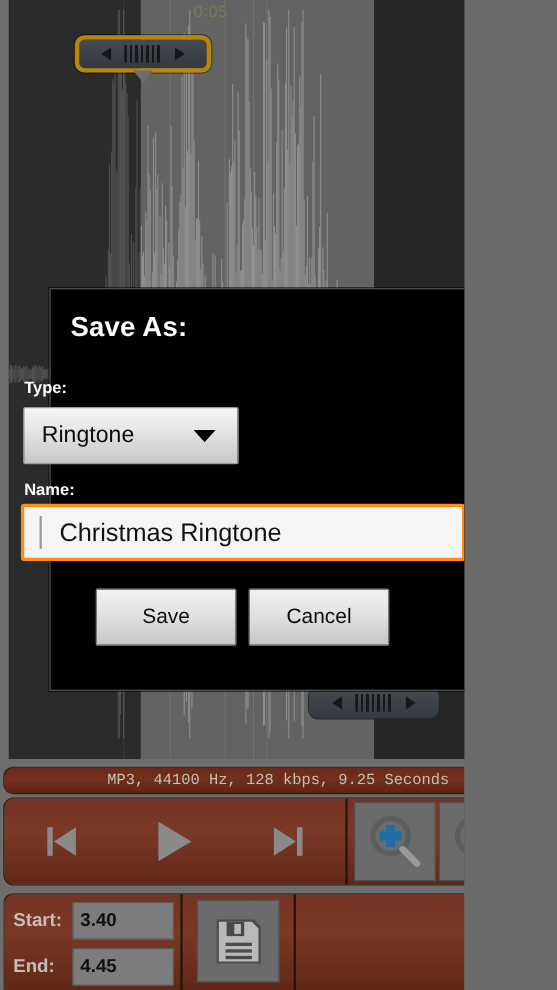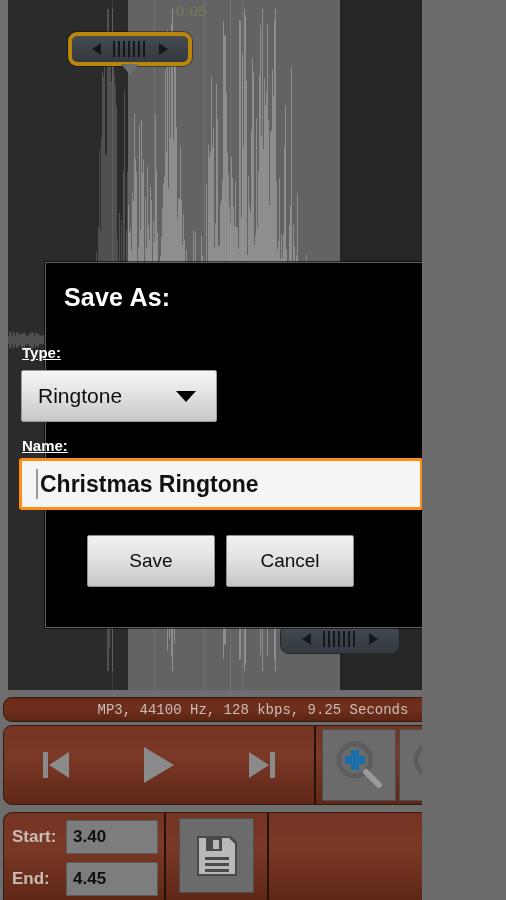--- a/index.html
+++ b/index.html
@@ -129,21 +129,20 @@
     color: #ffffff;
     font-size: 25px;
     font-weight: bold;
     letter-spacing: 0.2px;
   }
   .field-label {
     position: absolute;
     color: #ffffff;
     font-size: 15px;
     font-weight: bold;
-    text-decoration: underline;
   }
   #type-label { left: 22px; top: 344px; }
   #name-label { left: 22px; top: 437px; }
 
   #type-spinner {
     position: absolute;
     left: 21px; top: 370px;
     width: 196px; height: 52px;
     background: linear-gradient(#f6f6f6 0%, #e3e3e3 45%, #c7c7c7 100%);
     border: 1px solid #9a9a9a;
@@ -181,23 +180,22 @@
   }
   #name-caret {
     width: 2px;
     height: 30px;
     background: #9a9a9a;
     margin-left: 14px;
   }
   #name-input-value {
     font-size: 23px;
     color: #111111;
-    padding-left: 2px;
+    padding-left: 16px;
     white-space: nowrap;
-    font-weight: bold;
   }
 
   .dialog-btn {
     position: absolute;
     top: 535px;
     height: 52px;
     background: linear-gradient(#f1f1f1 0%, #e2e2e2 45%, #c6c6c6 100%);
     border: 1px solid #8f8f8f;
     border-radius: 2px;
     box-sizing: border-box;

